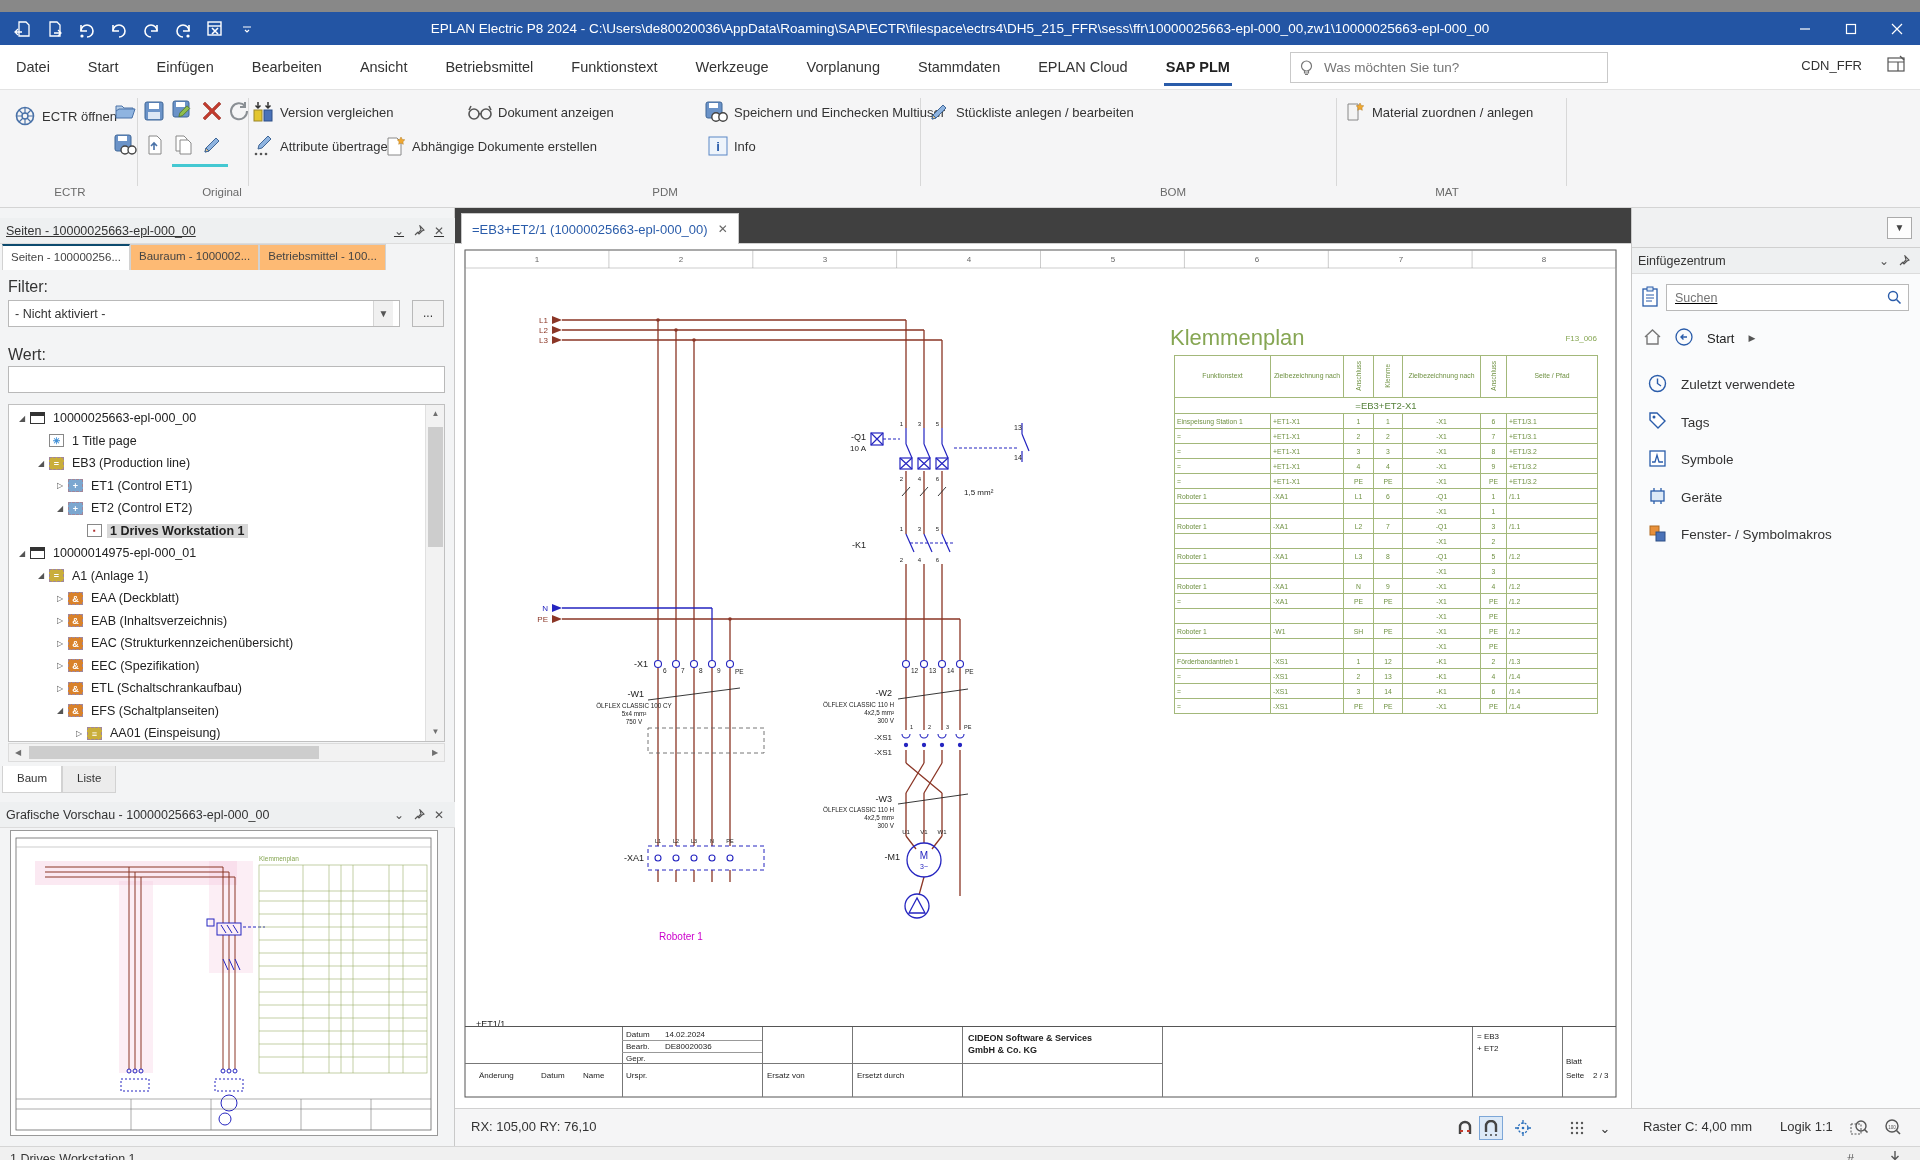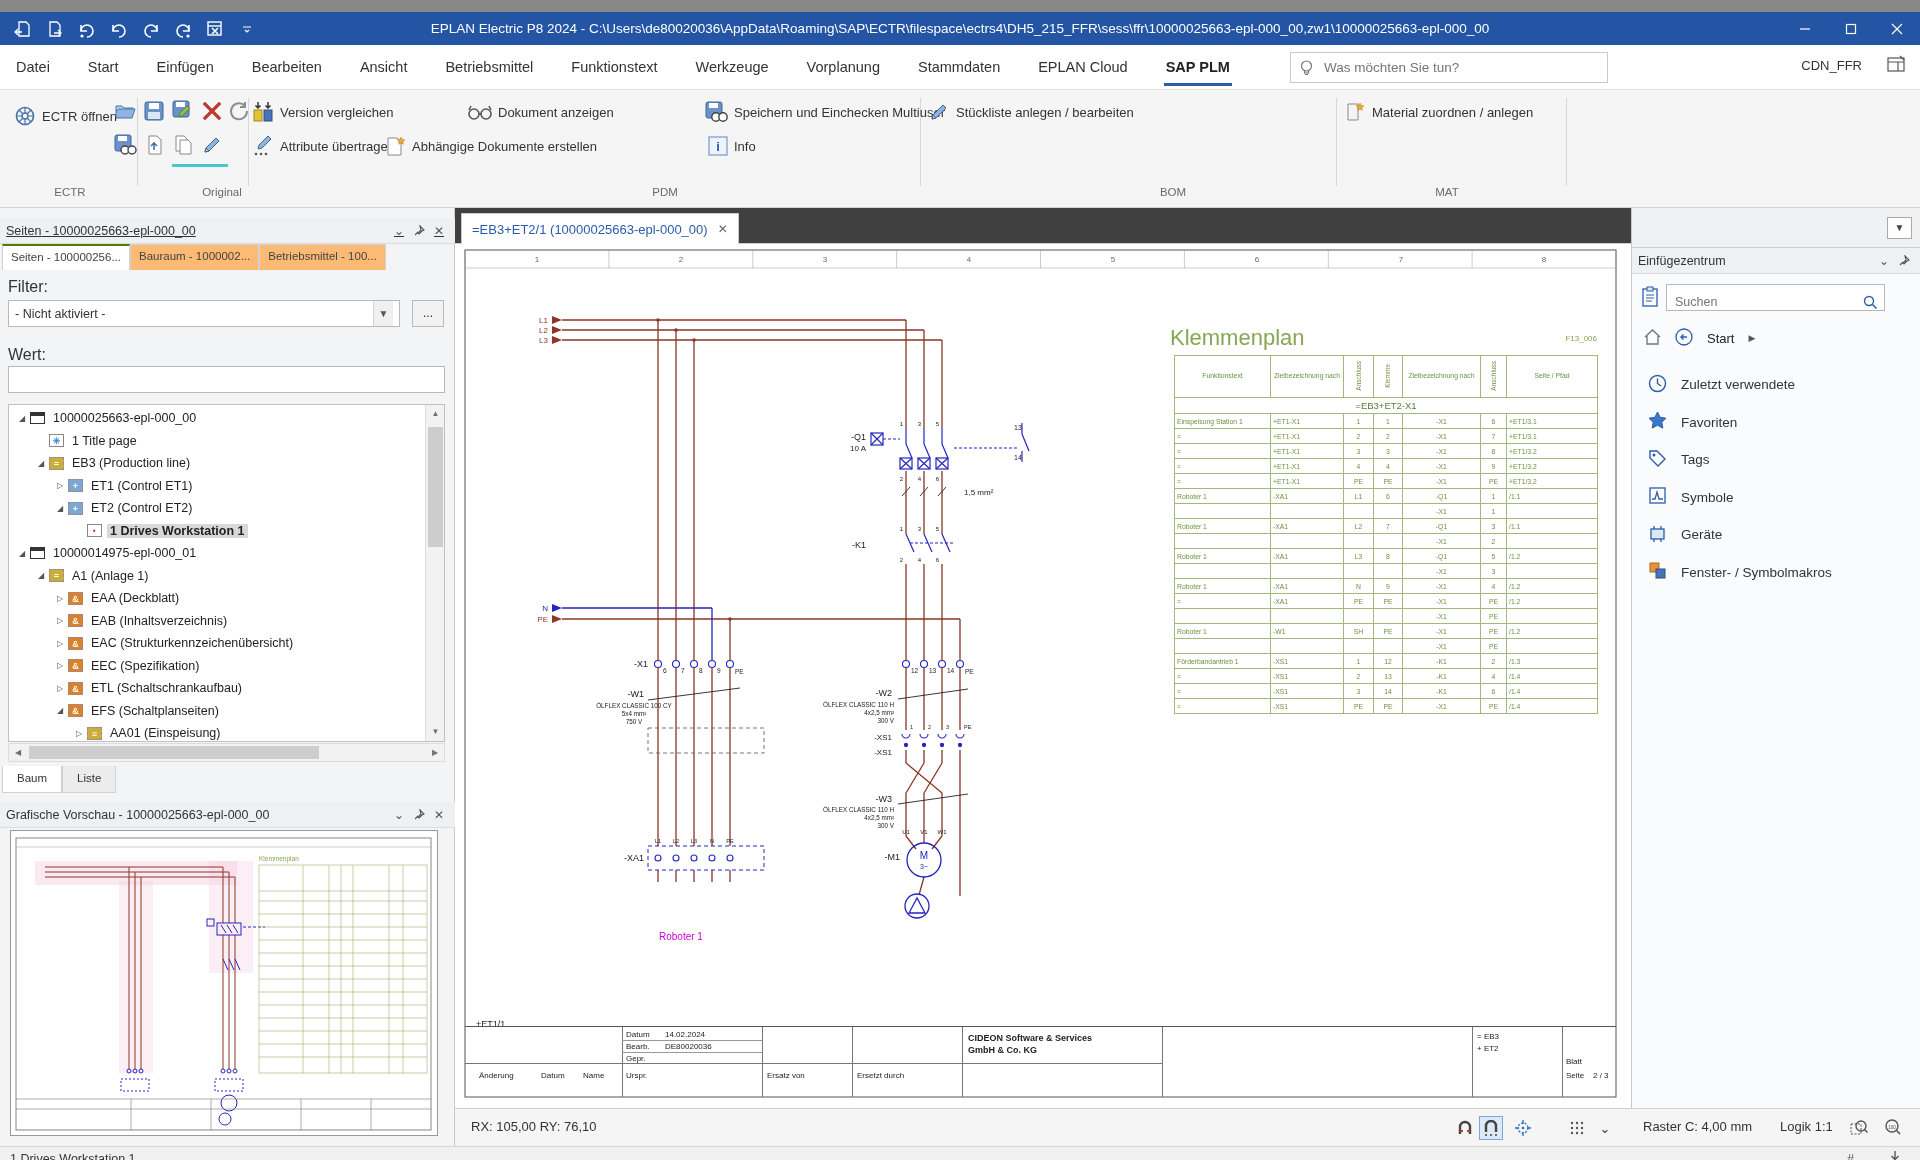--- a/index.html
+++ b/index.html
@@ -36,21 +36,21 @@
   
   .phead{height:26px;background:#eef0f1;display:flex;align-items:center;font-size:12.5px;color:#333;padding:0 6px;border-bottom:1px solid #dcdcdc;}
   .phead .sp{flex:1;}
   .ph-ic{width:20px;height:20px;display:flex;align-items:center;justify-content:center;color:#555;font-size:12px;}
 
   
   .sidebar{position:absolute;left:0;top:196px;width:455px;height:938px;background:#f3f4f5;border-right:1px solid #c9c9c9;}
   .sb-head{position:absolute;left:0;top:10px;width:455px;text-decoration:underline;}
   .sb-tabs{position:absolute;left:2px;top:36px;height:26px;display:flex;}
   .sbtab{font-size:11.5px;color:#444;padding:5px 8px;border:1px solid #d2d2d2;border-bottom:none;background:#fdba74;white-space:nowrap;}
-  .sbtab.active{background:#fff;font-weight:normal;border-top:2px solid #4d7c0f;}
+  .sbtab.active{background:#fff;font-weight:normal;border-top:2px solid #0c4a6e;}
   .sb-label{position:absolute;left:8px;font-size:16px;color:#333;}
   .sb-combo{position:absolute;left:8px;top:92px;width:392px;height:27px;background:#fff;border:1px solid #b9b9b9;display:flex;align-items:center;font-size:12.5px;color:#333;padding:0 6px;}
   .sb-combo .arr{margin-left:auto;width:20px;height:25px;background:#f0f0f0;border-left:1px solid #d5d5d5;display:flex;align-items:center;justify-content:center;color:#555;font-size:10px;}
   .sb-dots{position:absolute;left:412px;top:92px;width:32px;height:27px;border:1px solid #b9b9b9;background:#f2f2f2;text-align:center;font-size:12px;color:#333;line-height:24px;}
   .sb-input{position:absolute;left:8px;top:158px;width:437px;height:27px;border:1px solid #b9b9b9;background:#fff;}
   .tree{position:absolute;left:8px;top:196px;width:437px;height:338px;background:#fff;border:1px solid #c0c0c0;overflow:hidden;}
   .trow{display:flex;align-items:center;height:22.5px;white-space:nowrap;font-size:12.5px;color:#222;}
   .texp{width:14px;font-size:8px;color:#555;text-align:center;flex:none;}
   .ti{width:15px;height:13px;flex:none;margin:0 5px 0 1px;text-align:center;font-size:9px;line-height:12px;color:#fff;font-weight:bold;}
   .ti-project{border:1.5px solid #333;background:#fff;height:12px;border-top-width:4px;}
@@ -108,21 +108,21 @@
   .bbar .txt{position:absolute;left:10px;top:5px;}
   .bbar .hash{position:absolute;right:66px;top:5px;color:#555;}
   .bbar .dl{position:absolute;right:18px;top:3px;color:#555;font-size:14px;}
 
   
   .rpanel{position:absolute;left:1631px;top:196px;width:289px;height:900px;background:#fafbfc;border-left:1px solid #c9c9c9;}
   .rp-strip{position:absolute;left:0;top:0;width:100%;height:40px;background:#f0f1f2;border-bottom:1px solid #d0d0d0;}
   .rp-chev{position:absolute;right:8px;top:9px;width:25px;height:22px;border:1px solid #aaa;background:#fdfdfd;text-align:center;color:#444;font-size:10px;line-height:20px;}
   .rp-head{position:absolute;left:0;top:40px;width:100%;}
   .rp-search{position:absolute;left:0;top:74px;width:100%;height:32px;}
-  .rp-search .box{position:absolute;left:34px;top:2px;width:219px;height:27px;border:1px solid #b9b9b9;background:#fff;display:flex;align-items:flex-end;padding:0 6px;}
+  .rp-search .box{position:absolute;left:34px;top:2px;width:243px;height:27px;border:1px solid #b9b9b9;background:#fff;display:flex;align-items:center;padding:0 6px;text-decoration:underline;}
   .rp-search input{border:none;outline:none;flex:1;font-size:12.5px;color:#555;background:transparent;}
   .rp-nav{position:absolute;left:0;top:114px;width:100%;height:32px;display:flex;align-items:center;gap:14px;padding-left:12px;font-size:13px;color:#222;}
   .rp-items{position:absolute;left:0;top:158px;width:100%;}
   .rp-item{display:flex;align-items:center;gap:14px;height:37.5px;padding-left:16px;font-size:13.5px;color:#333;}
 </style>
 </head>
 <body>
 
 <div class="app">
 
@@ -1108,26 +1108,20 @@
     <div class="rp-items">
         <div class="rp-item">
           <span><svg width="19" height="19" viewBox="0 0 19 19">
               <circle cx="9.5" cy="9.5" r="8" fill="none" stroke="#2a5caa" stroke-width="1.4"></circle>
               <path d="M9.5,4.5 V9.5 L13,12" fill="none" stroke="#2a5caa" stroke-width="1.4"></path>
             </svg></span>
           <span>Zuletzt verwendete</span>
         </div>
         <div class="rp-item">
           <span><svg width="19" height="19" viewBox="0 0 19 19">
-              <path d="M9.5,1 l2.6,5.3 5.9,0.9 -4.2,4.1 1,5.8 -5.3,-2.8 -5.3,2.8 1,-5.8 -4.2,-4.1 5.9,-0.9 z" fill="#3a78c9" stroke="#2a5caa"></path>
-            </svg></span>
-          <span>Favoriten</span>
-        </div>
-        <div class="rp-item">
-          <span><svg width="19" height="19" viewBox="0 0 19 19">
               <path d="M2,2 h7 l8,8 -7,7 -8,-8 z" fill="#fff" stroke="#2a5caa" stroke-width="1.4"></path>
               <circle cx="6" cy="6" r="1.5" fill="#2a5caa"></circle>
             </svg></span>
           <span>Tags</span>
         </div>
         <div class="rp-item">
           <span><svg width="19" height="19" viewBox="0 0 19 19">
               <rect x="2" y="2" width="15" height="15" fill="#fff" stroke="#2a5caa" stroke-width="1.3"></rect>
               <path d="M4,13 h3 l2,-7 2,7 h4" fill="none" stroke="#2a5caa" stroke-width="1.3"></path>
             </svg></span>

